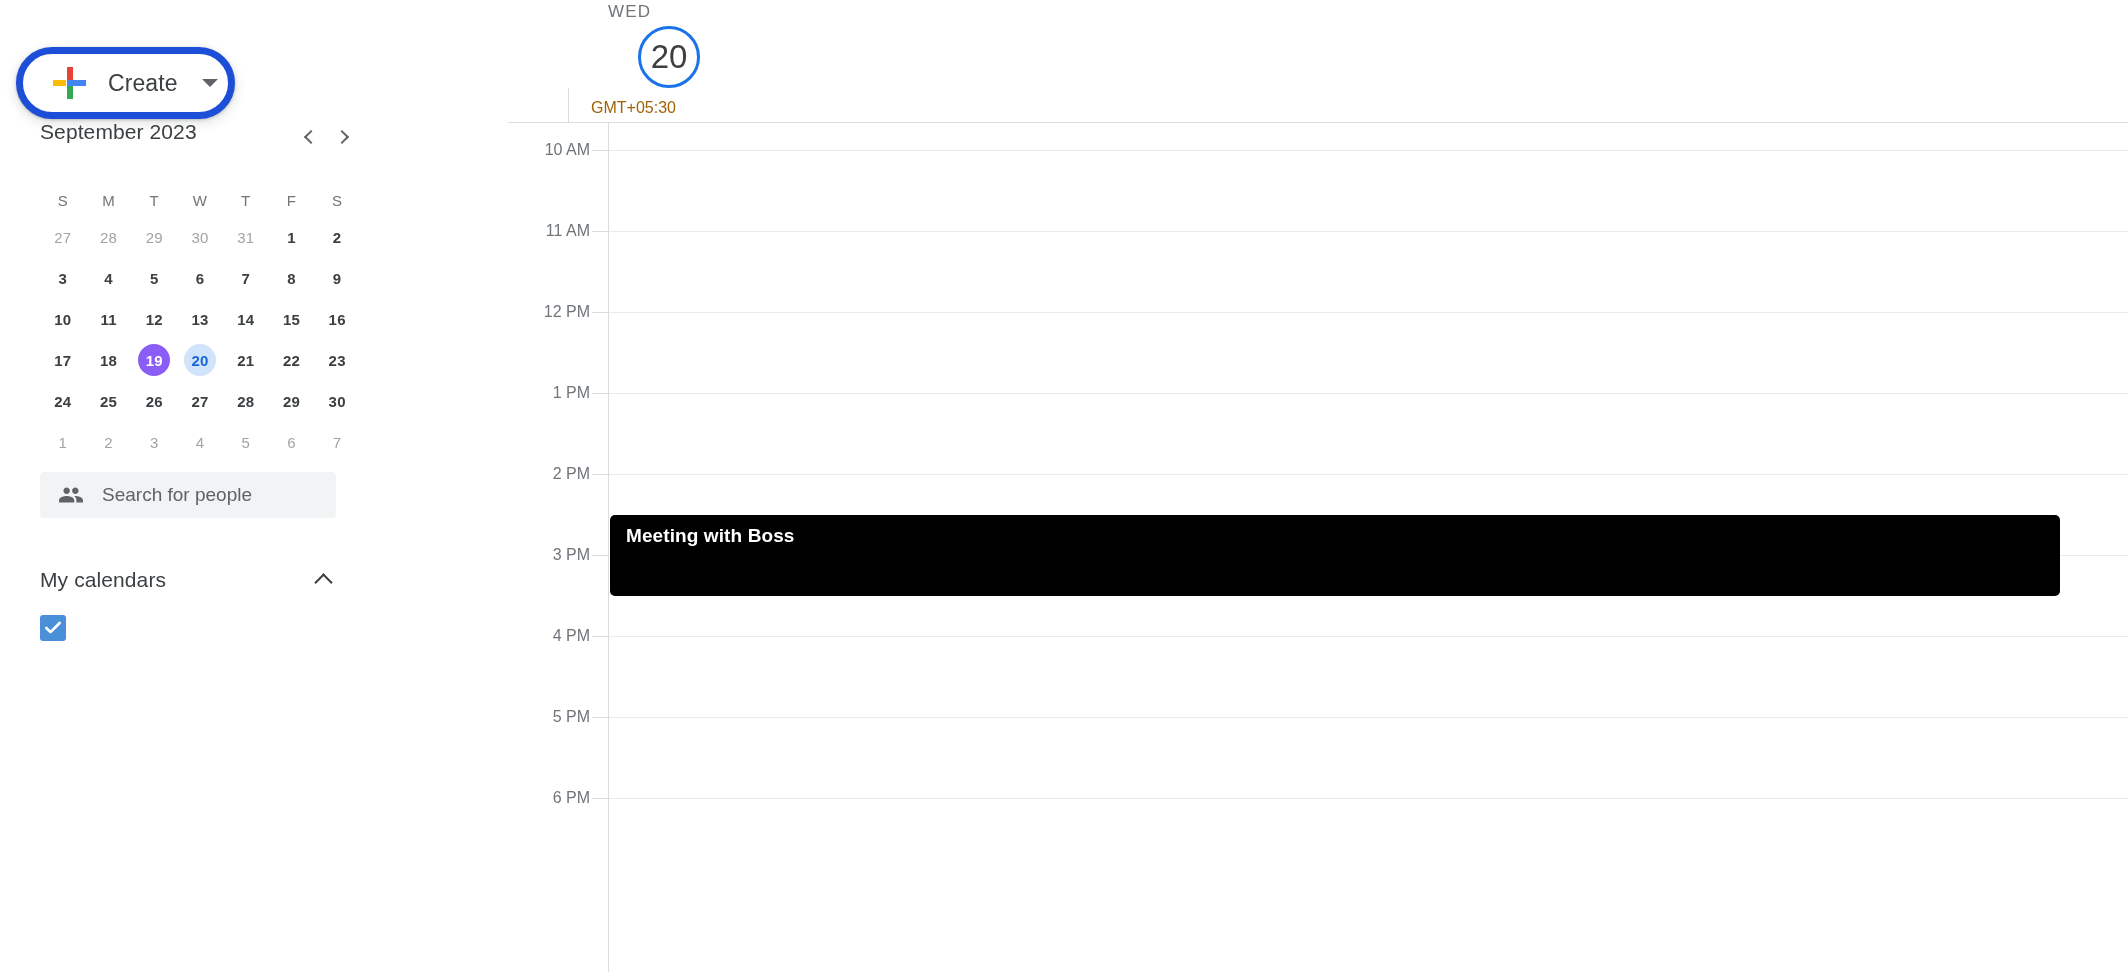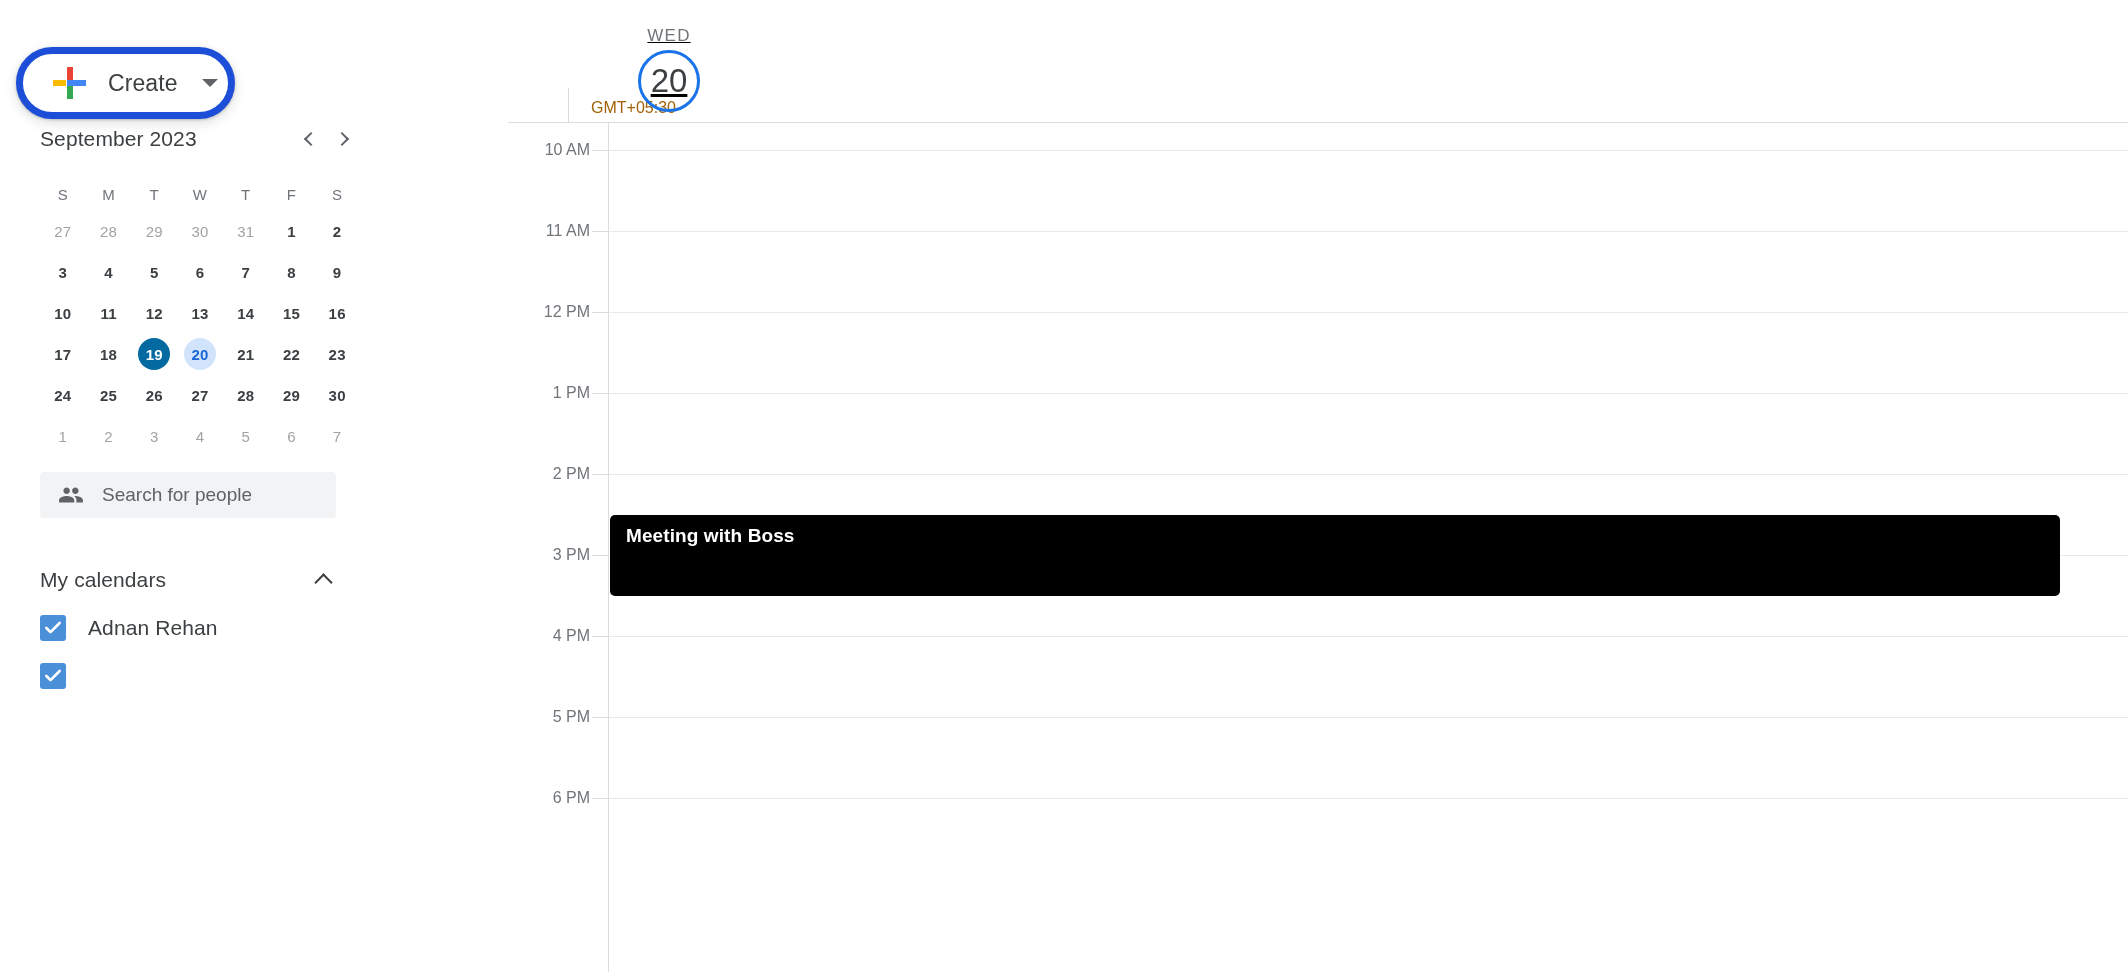--- a/index.html
+++ b/index.html
@@ -76,23 +76,23 @@
   }
 
   
   .mini-cal {
     position: absolute;
     left: 40px; top: 120px;
     width: 320px;
   }
   .mini-head {
     display: flex;
-    align-items: center;
+    align-items: flex-start;
     height: 38px;
-    margin-bottom: 24px;
+    margin-bottom: 30px;
   }
   .mini-title {
     font-size: 21px;
     color: #3c4043;
     letter-spacing: .1px;
     flex: 1;
     white-space: nowrap;
   }
   .mini-nav {
     width: 34px; height: 34px;
@@ -129,21 +129,21 @@
   .daynum {
     width: 32px; height: 32px;
     border-radius: 50%;
     display: flex; align-items: center; justify-content: center;
     font-size: 15px;
     color: #3c4043;
     font-weight: 600;
     letter-spacing: .2px;
   }
   .daynum.muted { color: #a1a3a6; font-weight: 400; }
-  .daynum.today { background: #0369a1; color: #ffffff; }
+  .daynum.today { background: #8b5cf6; color: #ffffff; }
   .daynum.selected { background: #d2e3fc; color: #1967d2; }
 
   
   .people-search {
     position: absolute;
     left: 40px; top: 472px;
     width: 296px; height: 46px;
     background: #f1f3f4;
     border-radius: 4px;
     display: flex;
@@ -230,24 +230,23 @@
     top: 99px;
     font-size: 16px;
     color: #a16207;
     white-space: nowrap;
     width: 140px;
     text-align: right;
   }
   .daycol-header {
     position: absolute;
     left: 100px;
-    top: 26px;
+    top: 2px;
     width: 122px;
-    text-align: center;
-    text-decoration: underline;
+    text-align: left;
   }
   .dow-label {
     font-size: 17px;
     color: #70757a;
     letter-spacing: 1.2px;
     text-transform: uppercase;
   }
   .date-circle {
     margin: 4px auto 0;
     width: 62px; height: 62px;
@@ -516,28 +515,20 @@
       </span>
       <span class="people-ph">Search for people</span>
     </div>
 
     <div class="cal-section">
       <div class="cal-section-head">
         <span class="cal-section-title">My calendars</span>
         <span class="chev-up"></span>
       </div>
       <div id="cal-list">
-          <div class="cal-item">
-            <span class="cal-check" style="background: rgb(74, 144, 217);">
-              <svg width="20" height="20" viewBox="0 0 24 24" fill="none" stroke="#ffffff" stroke-width="3.2" stroke-linecap="round" stroke-linejoin="round">
-                <polyline points="20 6 9 17 4 12"></polyline>
-              </svg>
-            </span>
-            <span class="cal-name">Adnan Rehan</span>
-          </div>
           <div class="cal-item">
             <span class="cal-check" style="background: rgb(74, 144, 217);">
               <svg width="20" height="20" viewBox="0 0 24 24" fill="none" stroke="#ffffff" stroke-width="3.2" stroke-linecap="round" stroke-linejoin="round">
                 <polyline points="20 6 9 17 4 12"></polyline>
               </svg>
             </span>
             <span class="cal-name"></span>
           </div>
         </div>
     </div>

